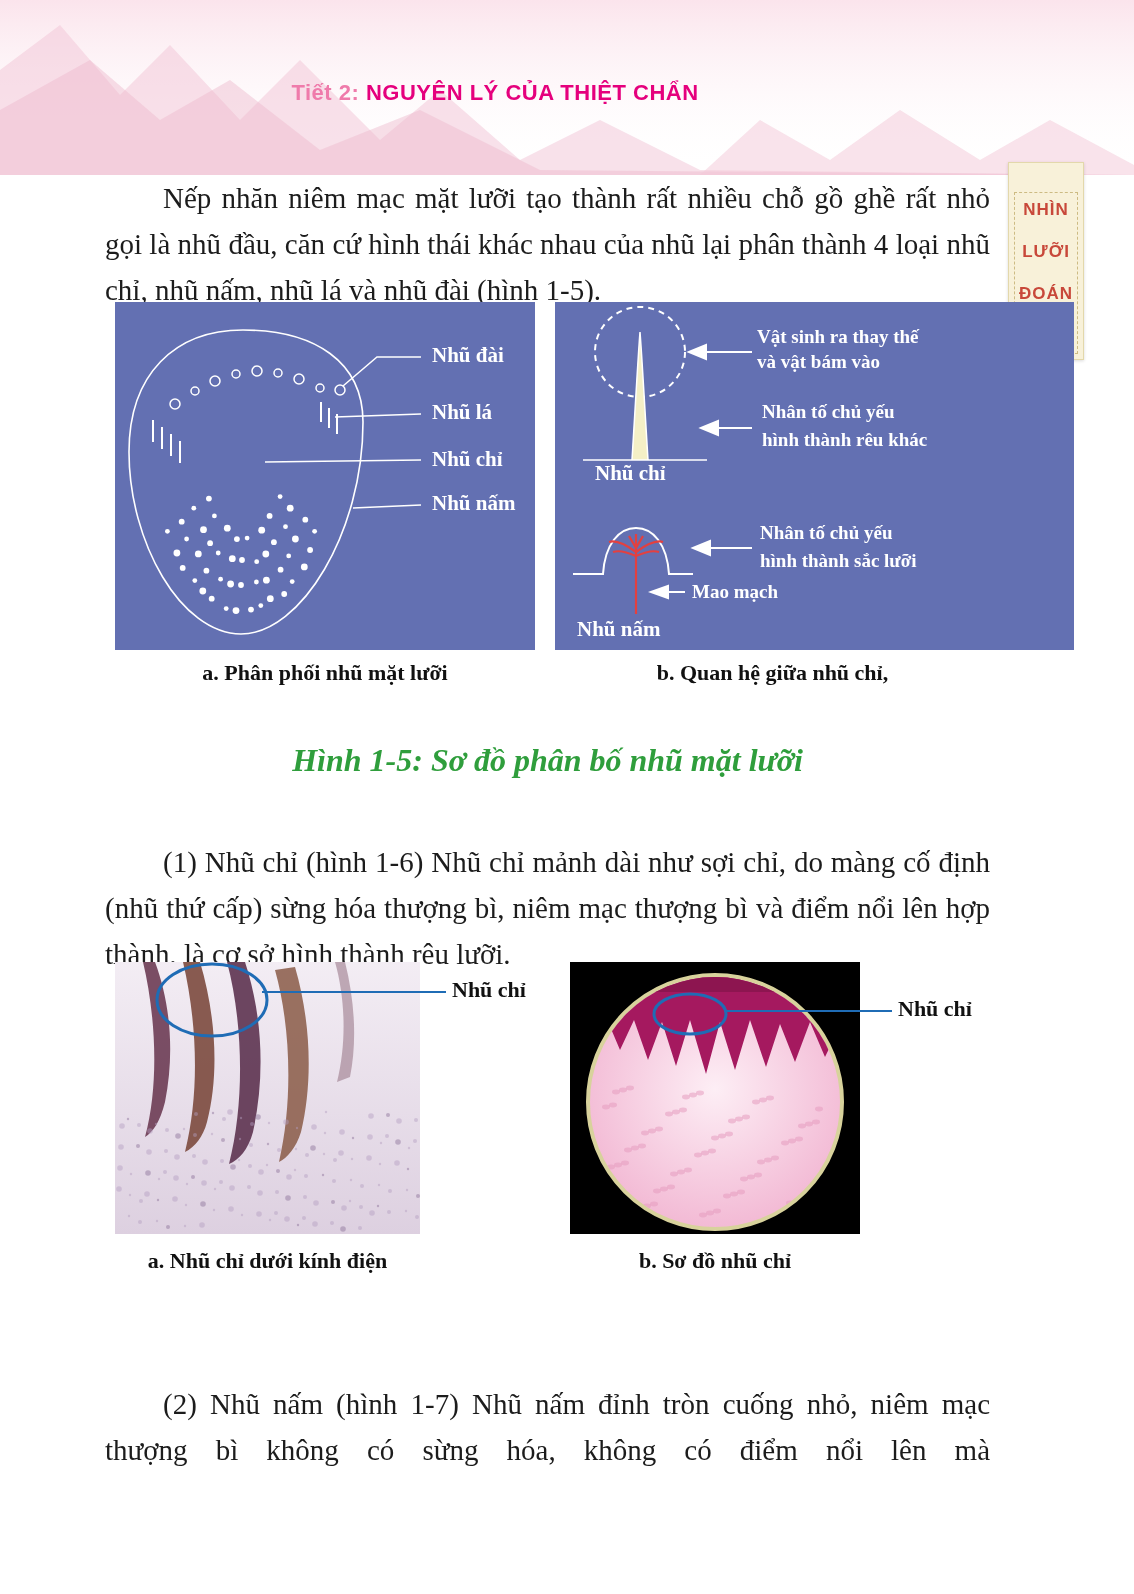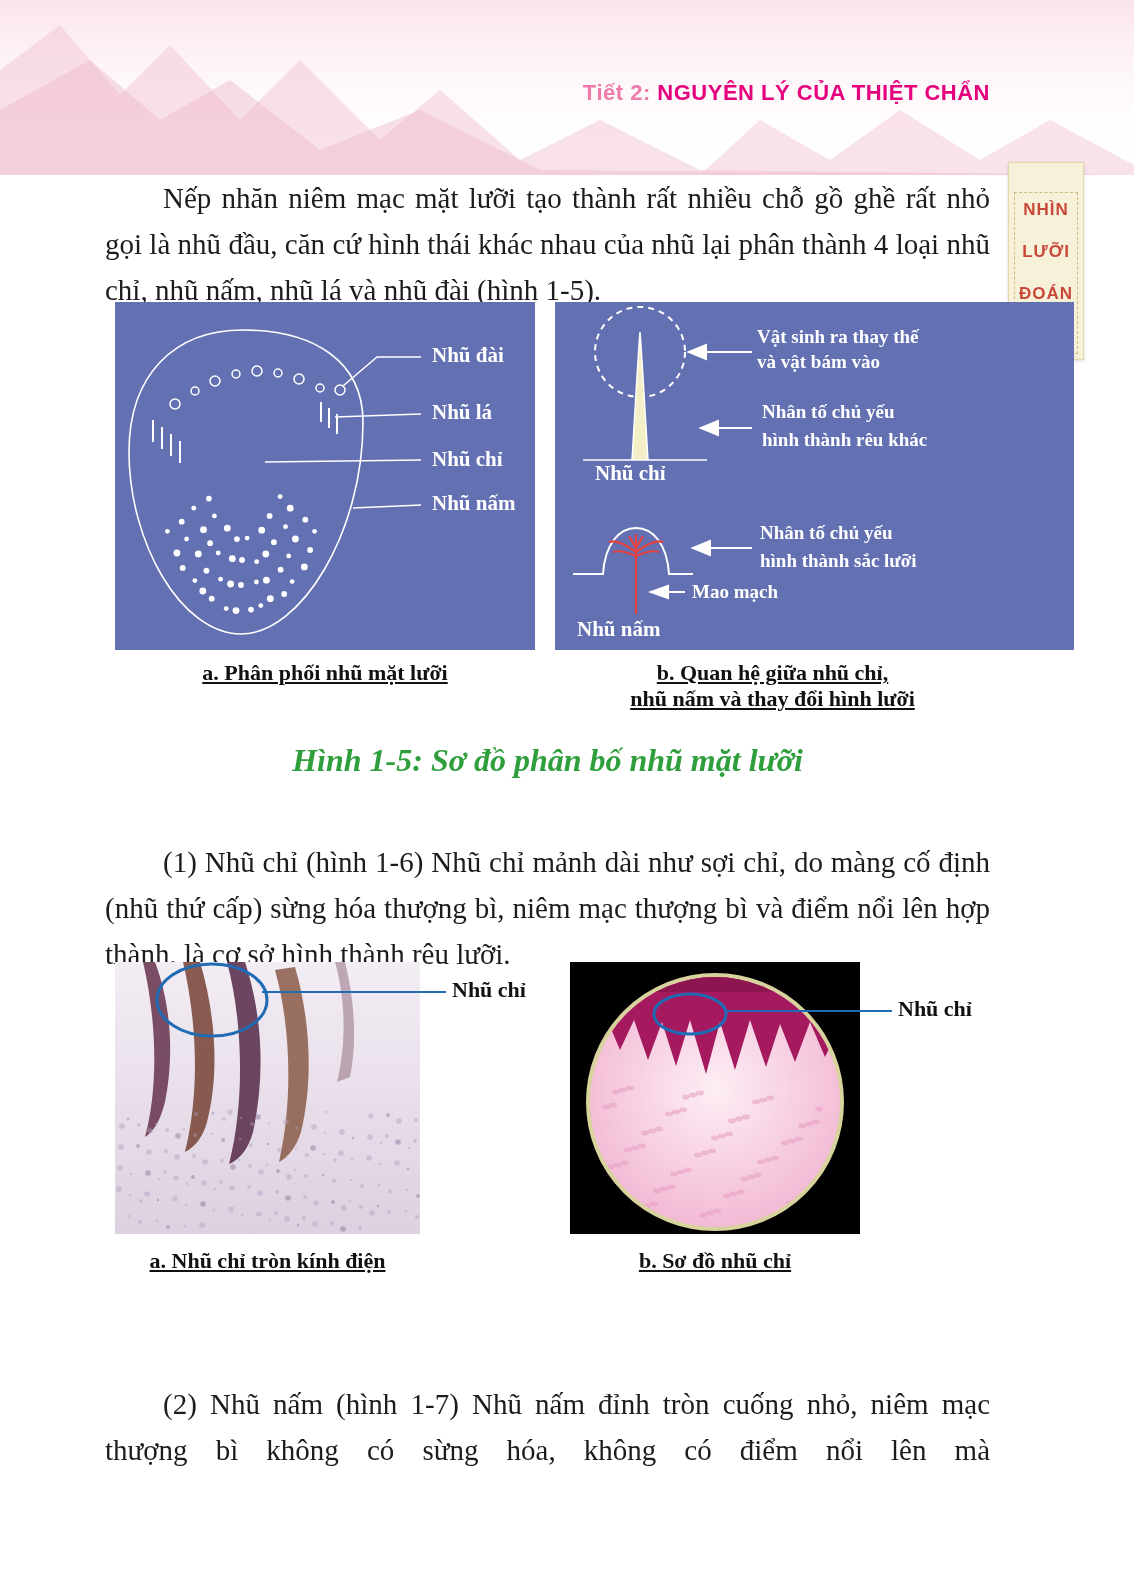--- a/index.html
+++ b/index.html
@@ -4,21 +4,21 @@
 <style>
   html,body{margin:0;padding:0;background:#fff;}
   .page{position:relative;width:1134px;height:1594px;background:#ffffff;overflow:hidden;
         font-family:"Liberation Serif",serif;color:#1c1c1c;}
   .abs{position:absolute;}
 
   
   .deco{top:0;left:0;width:1134px;height:175px;}
 
   
-  .header-line{top:80px;left:0;width:990px;text-align:right;
+  .header-line{top:80px;left:0;width:990px;text-align:center;
     font-family:"Liberation Sans",sans-serif;font-size:22px;letter-spacing:.5px;}
   .hdr-prefix{color:#ef7bab;font-weight:bold;}
   .hdr-title{color:#e5007d;font-weight:bold;}
 
   
   .side-banner{left:1008px;top:162px;width:76px;height:198px;background:#f8f1d9;
     border:1px solid #e3d8ab;box-sizing:border-box;box-shadow:0 1px 3px rgba(0,0,0,.15);}
   .side-banner-inner{position:absolute;left:5px;top:5px;right:5px;bottom:5px;
     border:1px dashed #cdbb83;display:flex;flex-direction:column;justify-content:center;margin-top:24px;}
   .side-word{font-family:"Liberation Sans",sans-serif;font-weight:bold;font-size:17px;
@@ -38,21 +38,21 @@
   .p2{top:1352px;left:105px;width:885px;text-align-last:justify;}
 
   
   .panel{background:#6370b2;}
   .fig15-a{left:115px;top:302px;width:420px;height:348px;}
   .fig15-b{left:555px;top:302px;width:519px;height:348px;}
   .panel svg{position:absolute;left:0;top:0;}
   .pa-label{position:absolute;left:317px;color:#fff;font-weight:bold;font-size:21px;line-height:22px;}
   .pb-label{position:absolute;color:#fff;font-weight:bold;font-size:21px;line-height:22px;}
   .pb-ann{position:absolute;color:#fff;font-weight:bold;font-size:19px;line-height:20px;white-space:nowrap;}
-  .fig-cap{font-weight:bold;font-size:22px;line-height:26px;text-align:center;color:#111;text-decoration:underline;}
+  .fig-cap{font-weight:bold;font-size:22px;line-height:26px;text-align:center;color:#111;}
   .cap15-a{left:115px;top:660px;width:420px;}
   .cap15-b{left:555px;top:660px;width:435px;}
   .green-cap{font-weight:bold;font-style:italic;font-size:32px;color:#2f9e3c;text-align:center;}
   .green15{left:105px;top:742px;width:885px;}
   .green16{left:105px;top:1288px;width:885px;}
 
   
   .fig16-a{left:115px;top:962px;width:305px;height:272px;}
   .fig16-b{left:570px;top:962px;width:290px;height:272px;background:#000;}
   .ann-line{height:2px;background:#1f6cb5;}
@@ -239,21 +239,20 @@
     <span class="pb-label" style="left:40px;top:160px">Nhũ chỉ</span>
     <span class="pb-ann" style="left:205px;top:221px">Nhân tố chủ yếu</span>
     <span class="pb-ann" style="left:205px;top:249px">hình thành sắc lưỡi</span>
     <span class="pb-ann" style="left:137px;top:280px">Mao mạch</span>
     <span class="pb-label" style="left:22px;top:316px">Nhũ nấm</span>
   </div>
 
   <div class="abs fig-cap cap15-a">a. Phân phối nhũ mặt lưỡi</div>
   <div class="abs fig-cap cap15-b">
     <div>b. Quan hệ giữa nhũ chỉ,</div>
-    <div>nhũ nấm và thay đổi hình lưỡi</div>
   </div>
 
   <div class="abs green-cap green15">Hình 1-5: Sơ đồ phân bố nhũ mặt lưỡi</div>
 
   <p class="abs bodytext p1">(1) Nhũ chỉ (hình 1-6) Nhũ chỉ mảnh dài như sợi chỉ, do màng cố định (nhũ thứ cấp) sừng hóa thượng bì, niêm mạc thượng bì và điểm nổi lên hợp thành, là cơ sở hình thành rêu lưỡi.</p>
 
   <div class="abs fig16-a">
     <svg width="305" height="272" viewBox="0 0 305 272">
       <defs>
         <linearGradient id="bgA" x1="0" y1="0" x2="0" y2="1">
@@ -496,18 +495,18 @@
           <ellipse cx="229" cy="177" rx="4" ry="2.4" fill="#e59cc0" opacity="0.55"></ellipse>
           <ellipse cx="38" cy="218" rx="4" ry="2.4" fill="#e59cc0" opacity="0.55"></ellipse>
           <ellipse cx="67" cy="259" rx="4" ry="2.4" fill="#e59cc0" opacity="0.55"></ellipse>
         </g>
       <ellipse cx="120" cy="52" rx="36" ry="20" fill="none" stroke="#1f6cb5" stroke-width="3"></ellipse>
     </svg>
   </div>
   <div class="abs ann-line line16b"></div>
   <span class="abs ann-label label16b">Nhũ chỉ</span>
 
-  <div class="abs fig-cap cap16-a">a. Nhũ chỉ tròn kính điện</div>
+  <div class="abs fig-cap cap16-a">a. Nhũ chỉ dưới kính điện</div>
   <div class="abs fig-cap cap16-b">b. Sơ đồ nhũ chỉ</div>
 
   <p class="abs bodytext p2">(2) Nhũ nấm (hình 1-7) Nhũ nấm đỉnh tròn cuống nhỏ, niêm mạc thượng bì không có sừng hóa, không có điểm nổi lên mà</p>
 
 </div>
 
 </body></html>

